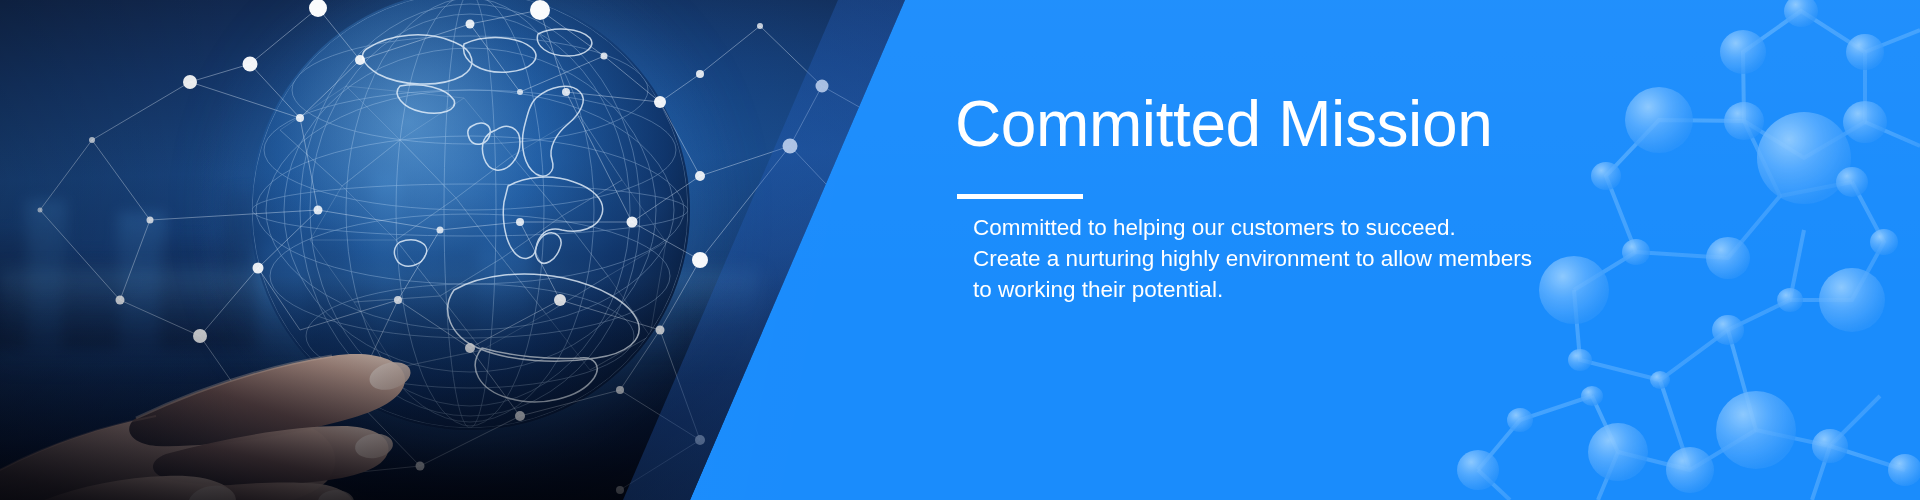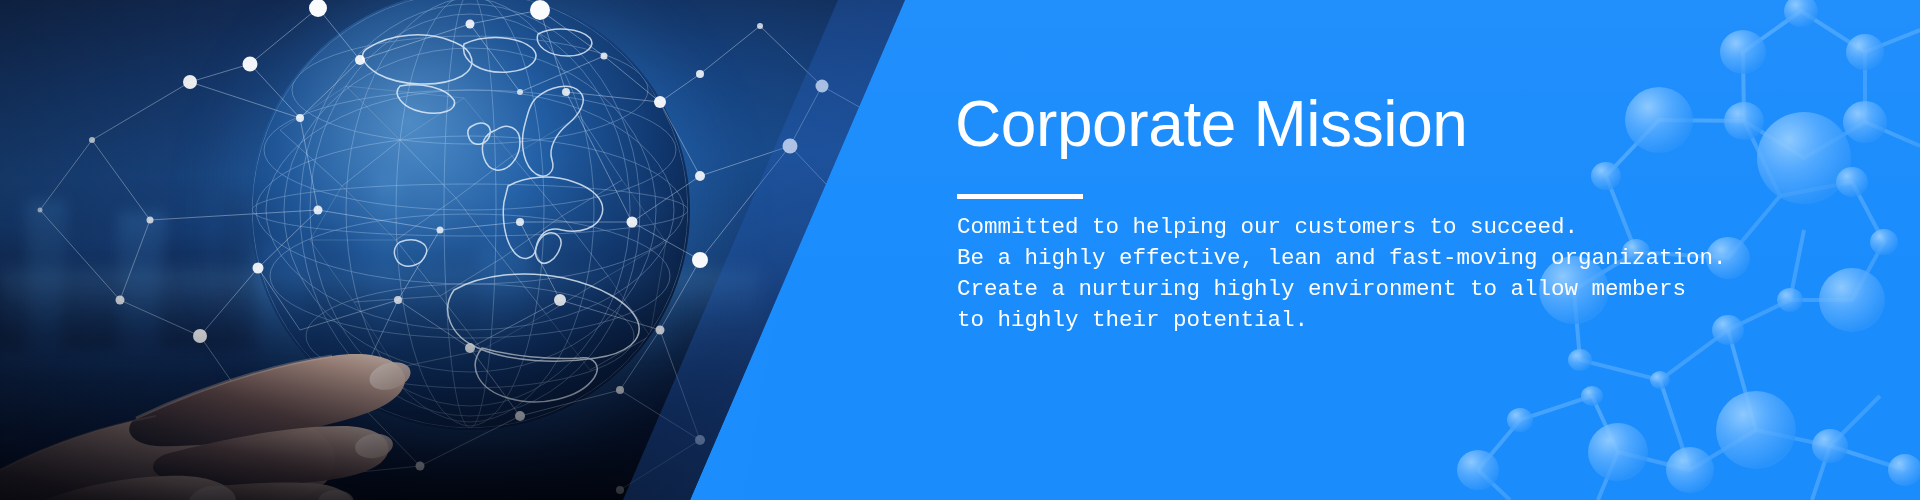--- a/index.html
+++ b/index.html
@@ -194,23 +194,23 @@
     position: absolute;
     top: 194px;
     left: 2px;
     width: 126px;
     height: 5px;
     background: #ffffff;
   }
   .body-copy {
     position: absolute;
     top: 212px;
-    left: 2px;
+    left: 18px;
     width: 680px;
-    font-family: Liberation Mono, monospace;
+    font-family: Liberation Sans, sans-serif;
     font-weight: 400;
     font-size: 22.5px;
     line-height: 31px;
     color: #ffffff;
   }
   .body-copy .line {
     display: block;
     white-space: nowrap;
   }
 </style>
@@ -505,25 +505,24 @@
       <path d="M176 178 C 236 150, 306 126, 372 116" stroke="#ffe3cf" stroke-width="3" fill="none" opacity="0.35"></path>
       <path d="M-20 268 C 40 222, 120 190, 196 176" stroke="#c79d8a" stroke-width="2" fill="none" opacity="0.25"></path>
     </svg>
 
     <div class="photo-vignette"></div>
   </div>
 
   <div class="diagonal-wedge"></div>
 
   <div class="content">
-    <h1 class="title">Corporate Mission</h1>
+    <h1 class="title">Committed Mission</h1>
 
     <div class="rule"></div>
 
     <div class="body-copy">
       <span class="line">Committed to helping our customers to succeed.</span>
-      <span class="line">Be a highly effective, lean and fast-moving organization.</span>
       <span class="line">Create a nurturing highly environment to allow members</span>
-      <span class="line">to highly their  potential.</span>
+      <span class="line">to working their  potential.</span>
     </div>
   </div>
 
 </div>
 
 </body></html>

